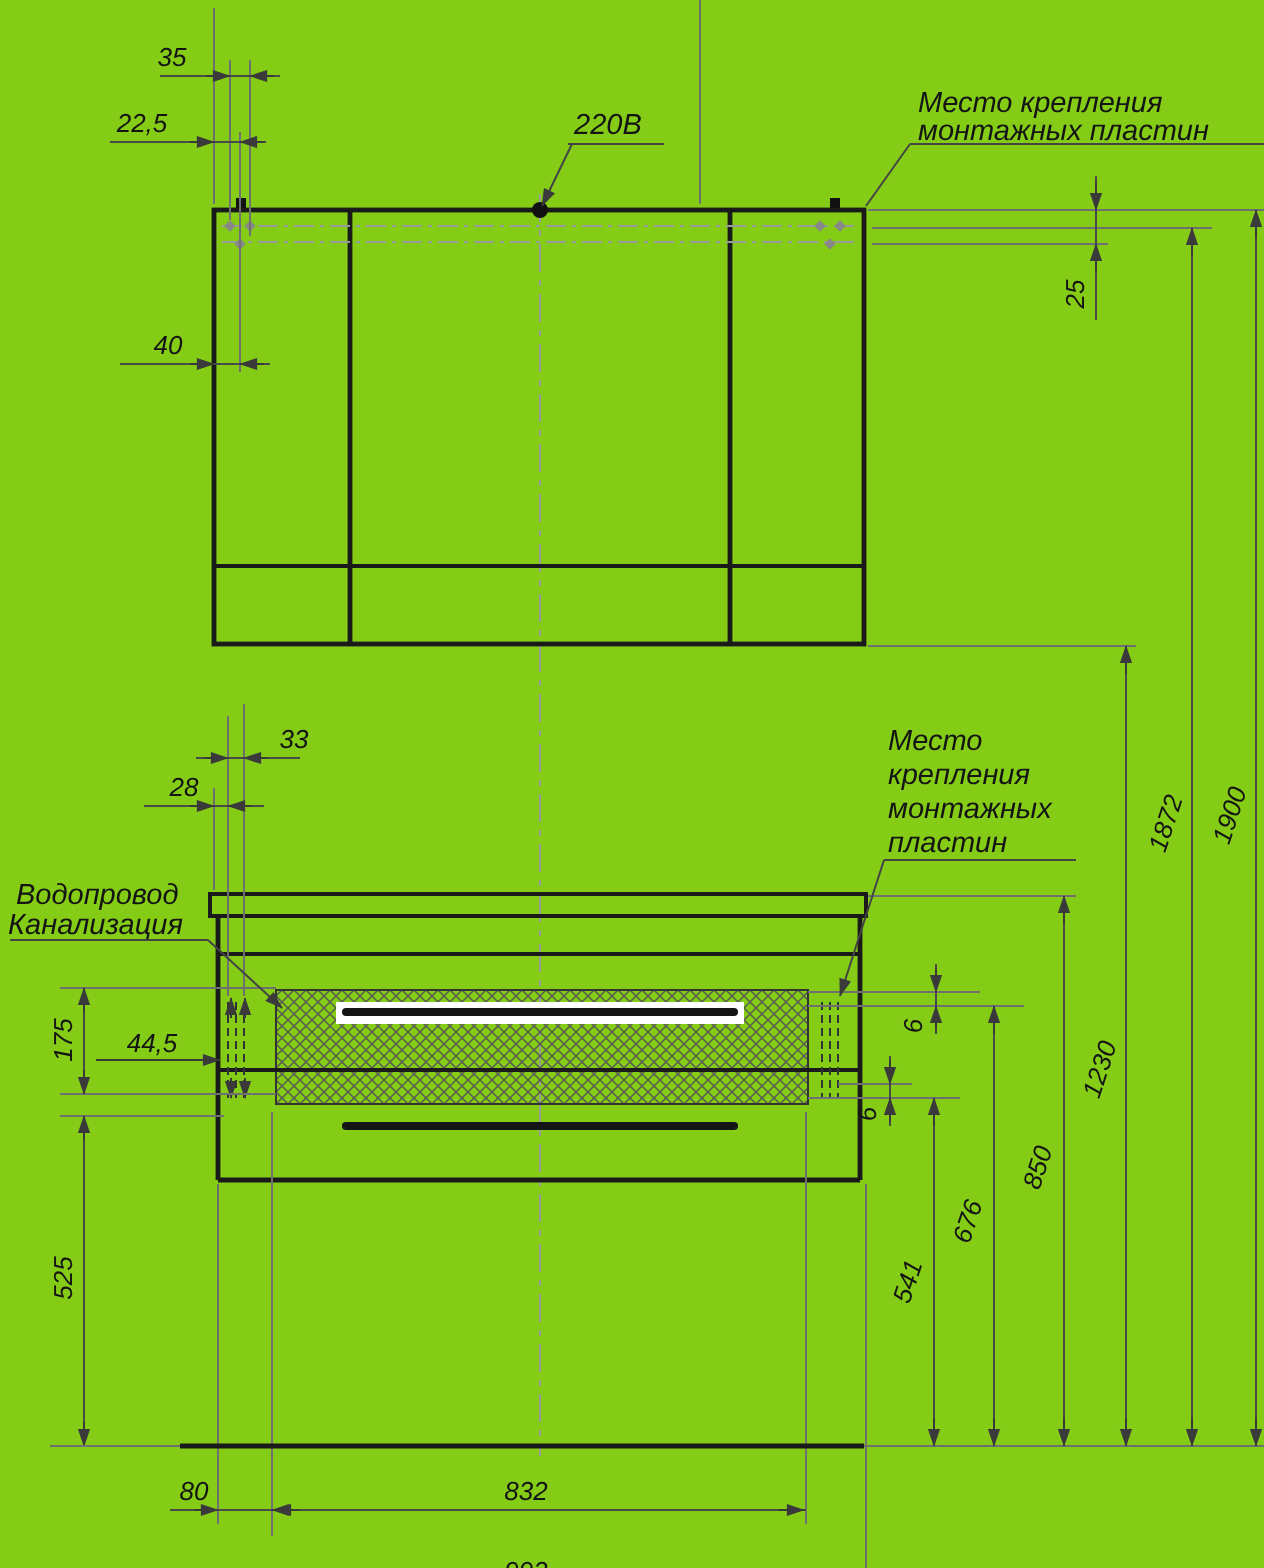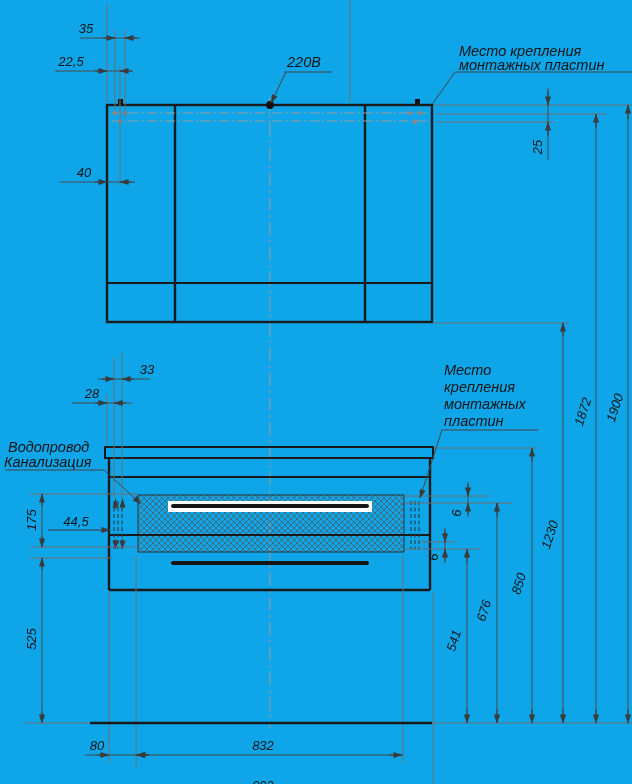--- a/index.html
+++ b/index.html
@@ -1,16 +1,16 @@
 <!DOCTYPE html>
 <html><head>
 <meta charset="utf-8">
 <style>
   html,body{margin:0;padding:0;background:#ffffff;}
-  .stage{position:relative;width:632px;height:784px;background:#0ea5e9;overflow:hidden;}
+  .stage{position:relative;width:632px;height:784px;background:#84cc16;overflow:hidden;}
   svg{position:absolute;left:0;top:0;}
   .o   {stroke:#1a1a1a;stroke-width:2.4;fill:none;}
   .t2  {stroke:#1a1a1a;stroke-width:2;fill:none;}
   .thin{stroke:#707070;stroke-width:1;fill:none;}
   .dim {stroke:#4a4a4a;stroke-width:1;fill:none;}
   .ldr {stroke:#444;stroke-width:1;fill:none;}
   .cl  {stroke:#9a9a9a;stroke-width:1;stroke-dasharray:14 4 3 4;fill:none;}
   .hid {stroke:#9a9a9a;stroke-width:1;stroke-dasharray:10 3 2 3;fill:none;}
   .pl  {stroke:#333;stroke-width:1;stroke-dasharray:4 2.5;fill:none;}
   .arr {stroke:#3a3a3a;stroke-width:1;fill:none;}

